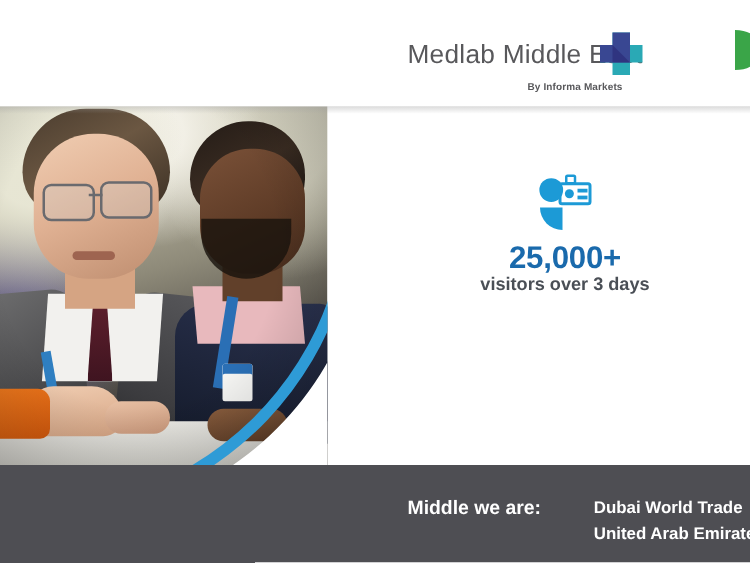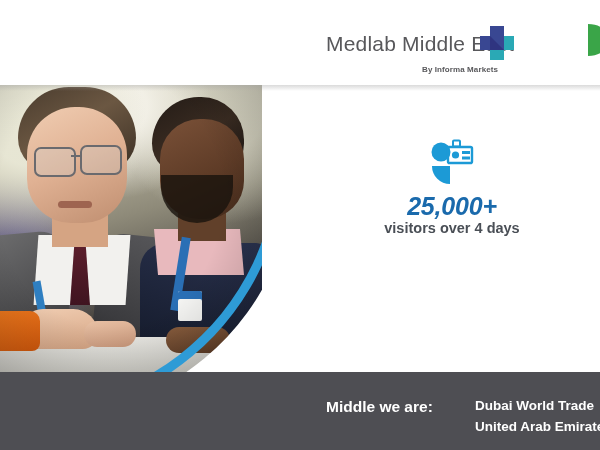--- a/index.html
+++ b/index.html
@@ -268,21 +268,20 @@
   .stat-icon-wrap {
     height: 62px;
     display: flex; align-items: center; justify-content: center;
   }
   .stat-value {
     font-size: 25px;
     font-weight: 700;
     color: #1a6aac;
     line-height: 1.05;
     letter-spacing: -.2px;
-    font-style: italic;
   }
   .stat-caption {
     font-size: 14.5px;
     font-weight: 700;
     color: #4a4f56;
     line-height: 1.12;
     margin-top: 1px;
     white-space: nowrap;
   }
 
@@ -383,21 +382,21 @@
 
         <rect x="21" y="8" width="24" height="16" rx="1.6" fill="none" stroke="#1c9ad6" stroke-width="2.4"></rect>
         <circle cx="28.5" cy="16" r="3.6" fill="#1c9ad6"></circle>
         <rect x="35" y="12" width="8" height="3" fill="#1c9ad6"></rect>
         <rect x="35" y="17.5" width="8" height="3" fill="#1c9ad6"></rect>
 
         <rect x="26" y="1.5" width="7" height="6" rx="1" fill="none" stroke="#1c9ad6" stroke-width="2"></rect>
       </svg>
     </div>
     <div class="stat-value">25,000+</div>
-    <div class="stat-caption">visitors over 4 days</div>
+    <div class="stat-caption">visitors over 3 days</div>
   </div>
 
   <div class="stat-block" id="stat-exhibitors">
     <div class="stat-icon-wrap">
       
     </div>
     <div class="stat-value">5</div>
     <div class="stat-caption">ex</div>
   </div>
 

